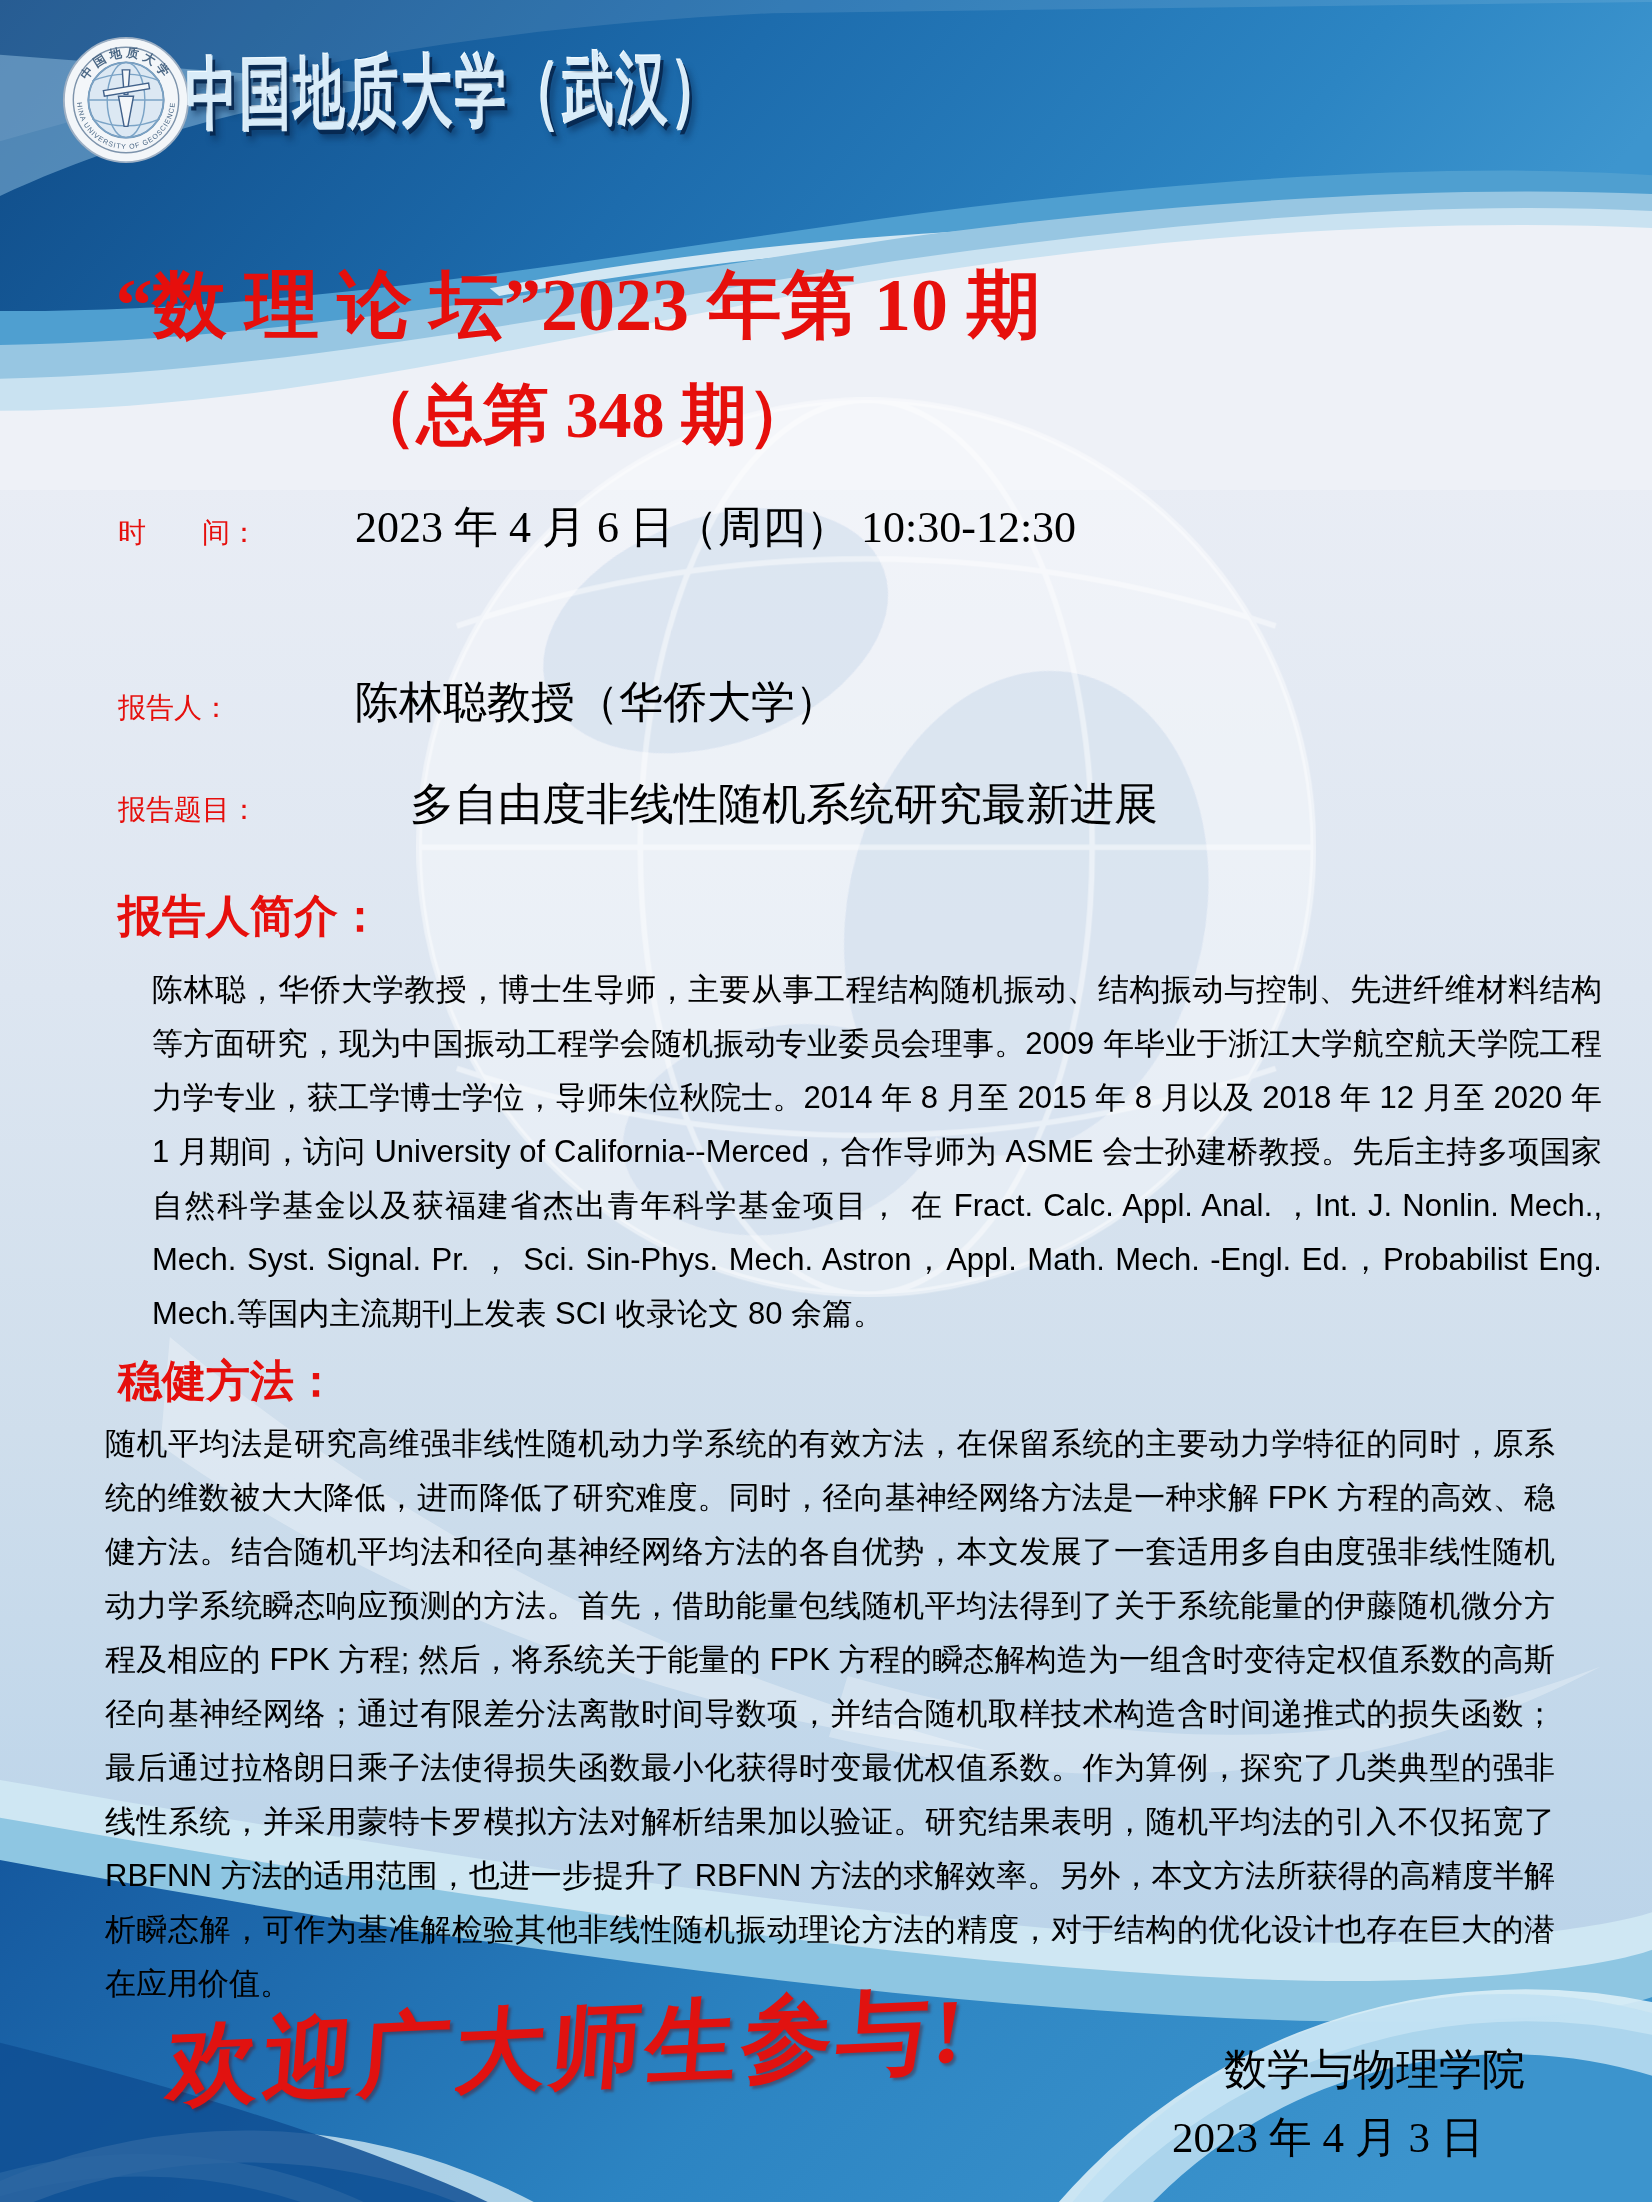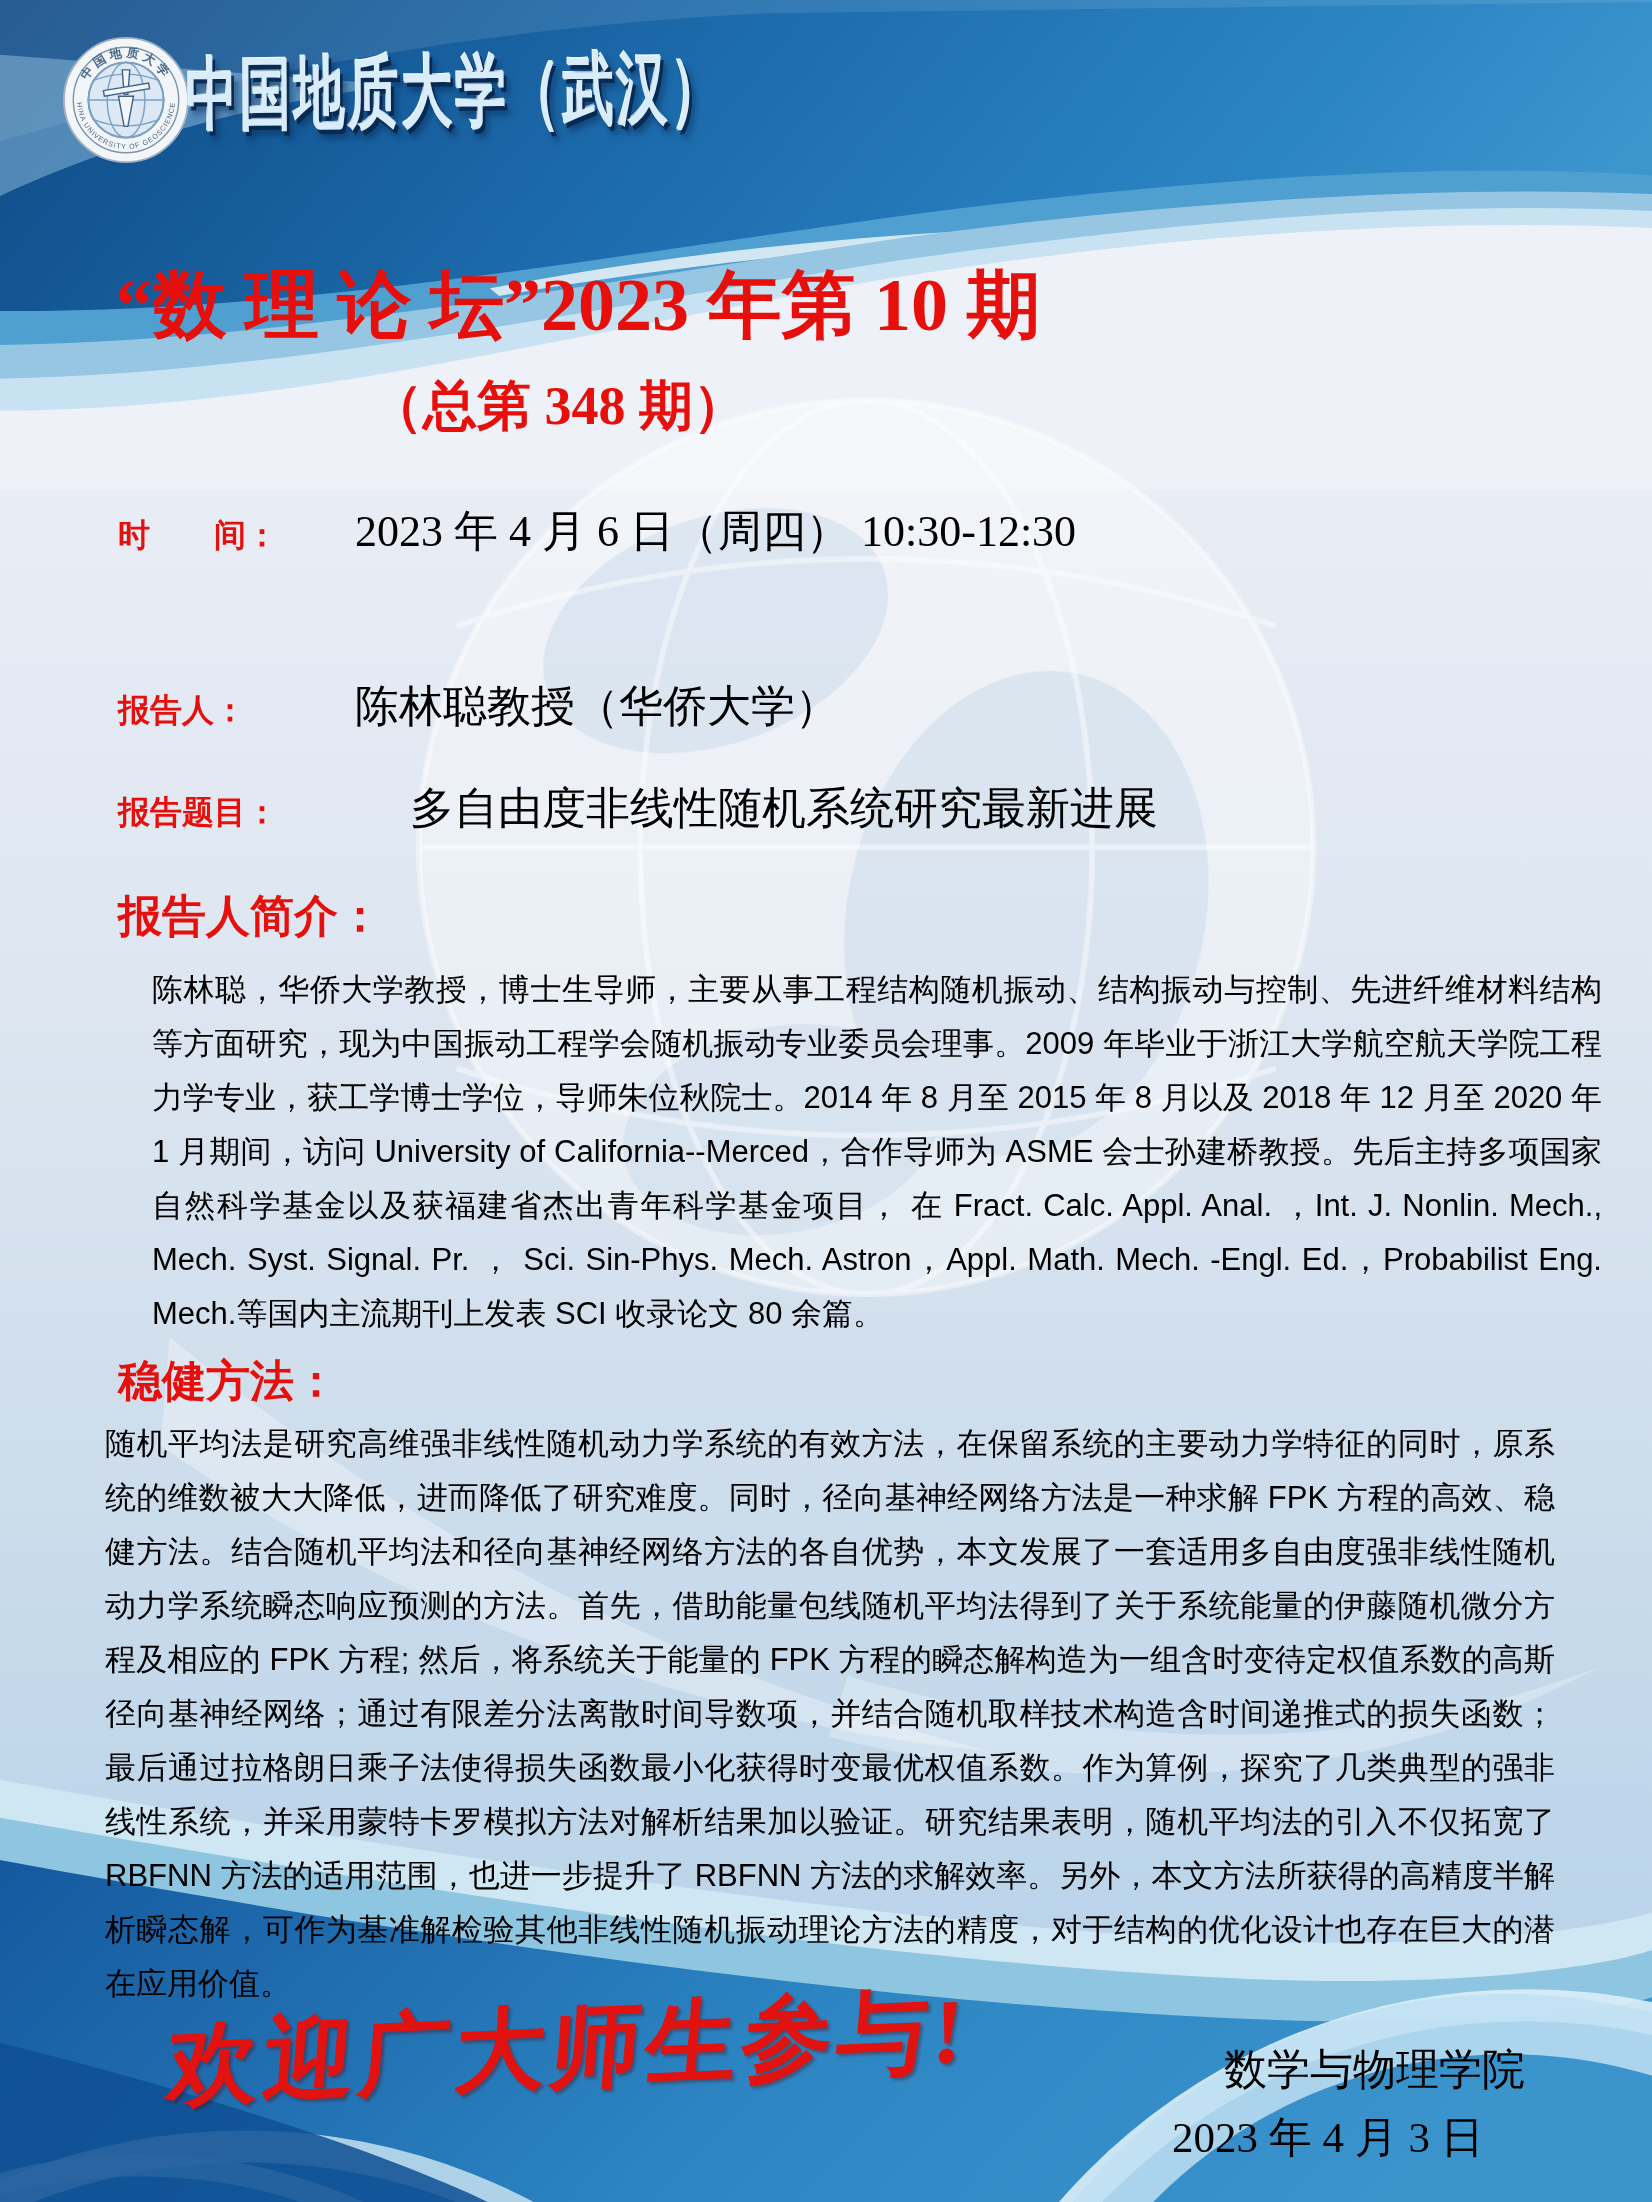--- a/index.html
+++ b/index.html
@@ -23,26 +23,26 @@
     font-family:"Liberation Serif","DejaVu Serif",serif;
   }
   
   .title1,.title2{
     position:absolute;left:0;width:1116px;text-align:center;
     color:#e60f0c;white-space:nowrap;
     font-family:"Liberation Serif","DejaVu Serif",serif;
     font-weight:600;
   }
   .title1{top:256px;font-size:74px;margin-left:20px;}
-  .title2{top:370px;font-size:54px;}
+  .title2{top:370px;font-size:66px;padding-left:24px;}
   
   .info-row{position:absolute;left:118px;white-space:nowrap;}
   .info-label{
     display:inline-block;min-width:237px;
-    color:#e60f0c;font-weight:bold;font-size:32px;margin-top:26px;
+    color:#e60f0c;font-weight:normal;font-size:28px;margin-top:26px;
   }
   .info-value-serif{
     font-size:44px;color:#000;
     font-family:"Liberation Serif","DejaVu Serif",serif;
   }
   .info-value-sans{font-size:44px;color:#000;font-weight:500;}
   .row-time{top:488px;}
   .row-meeting{top:577px;}
   .row-speaker{top:663px;}
   .row-topic{top:765px;}

